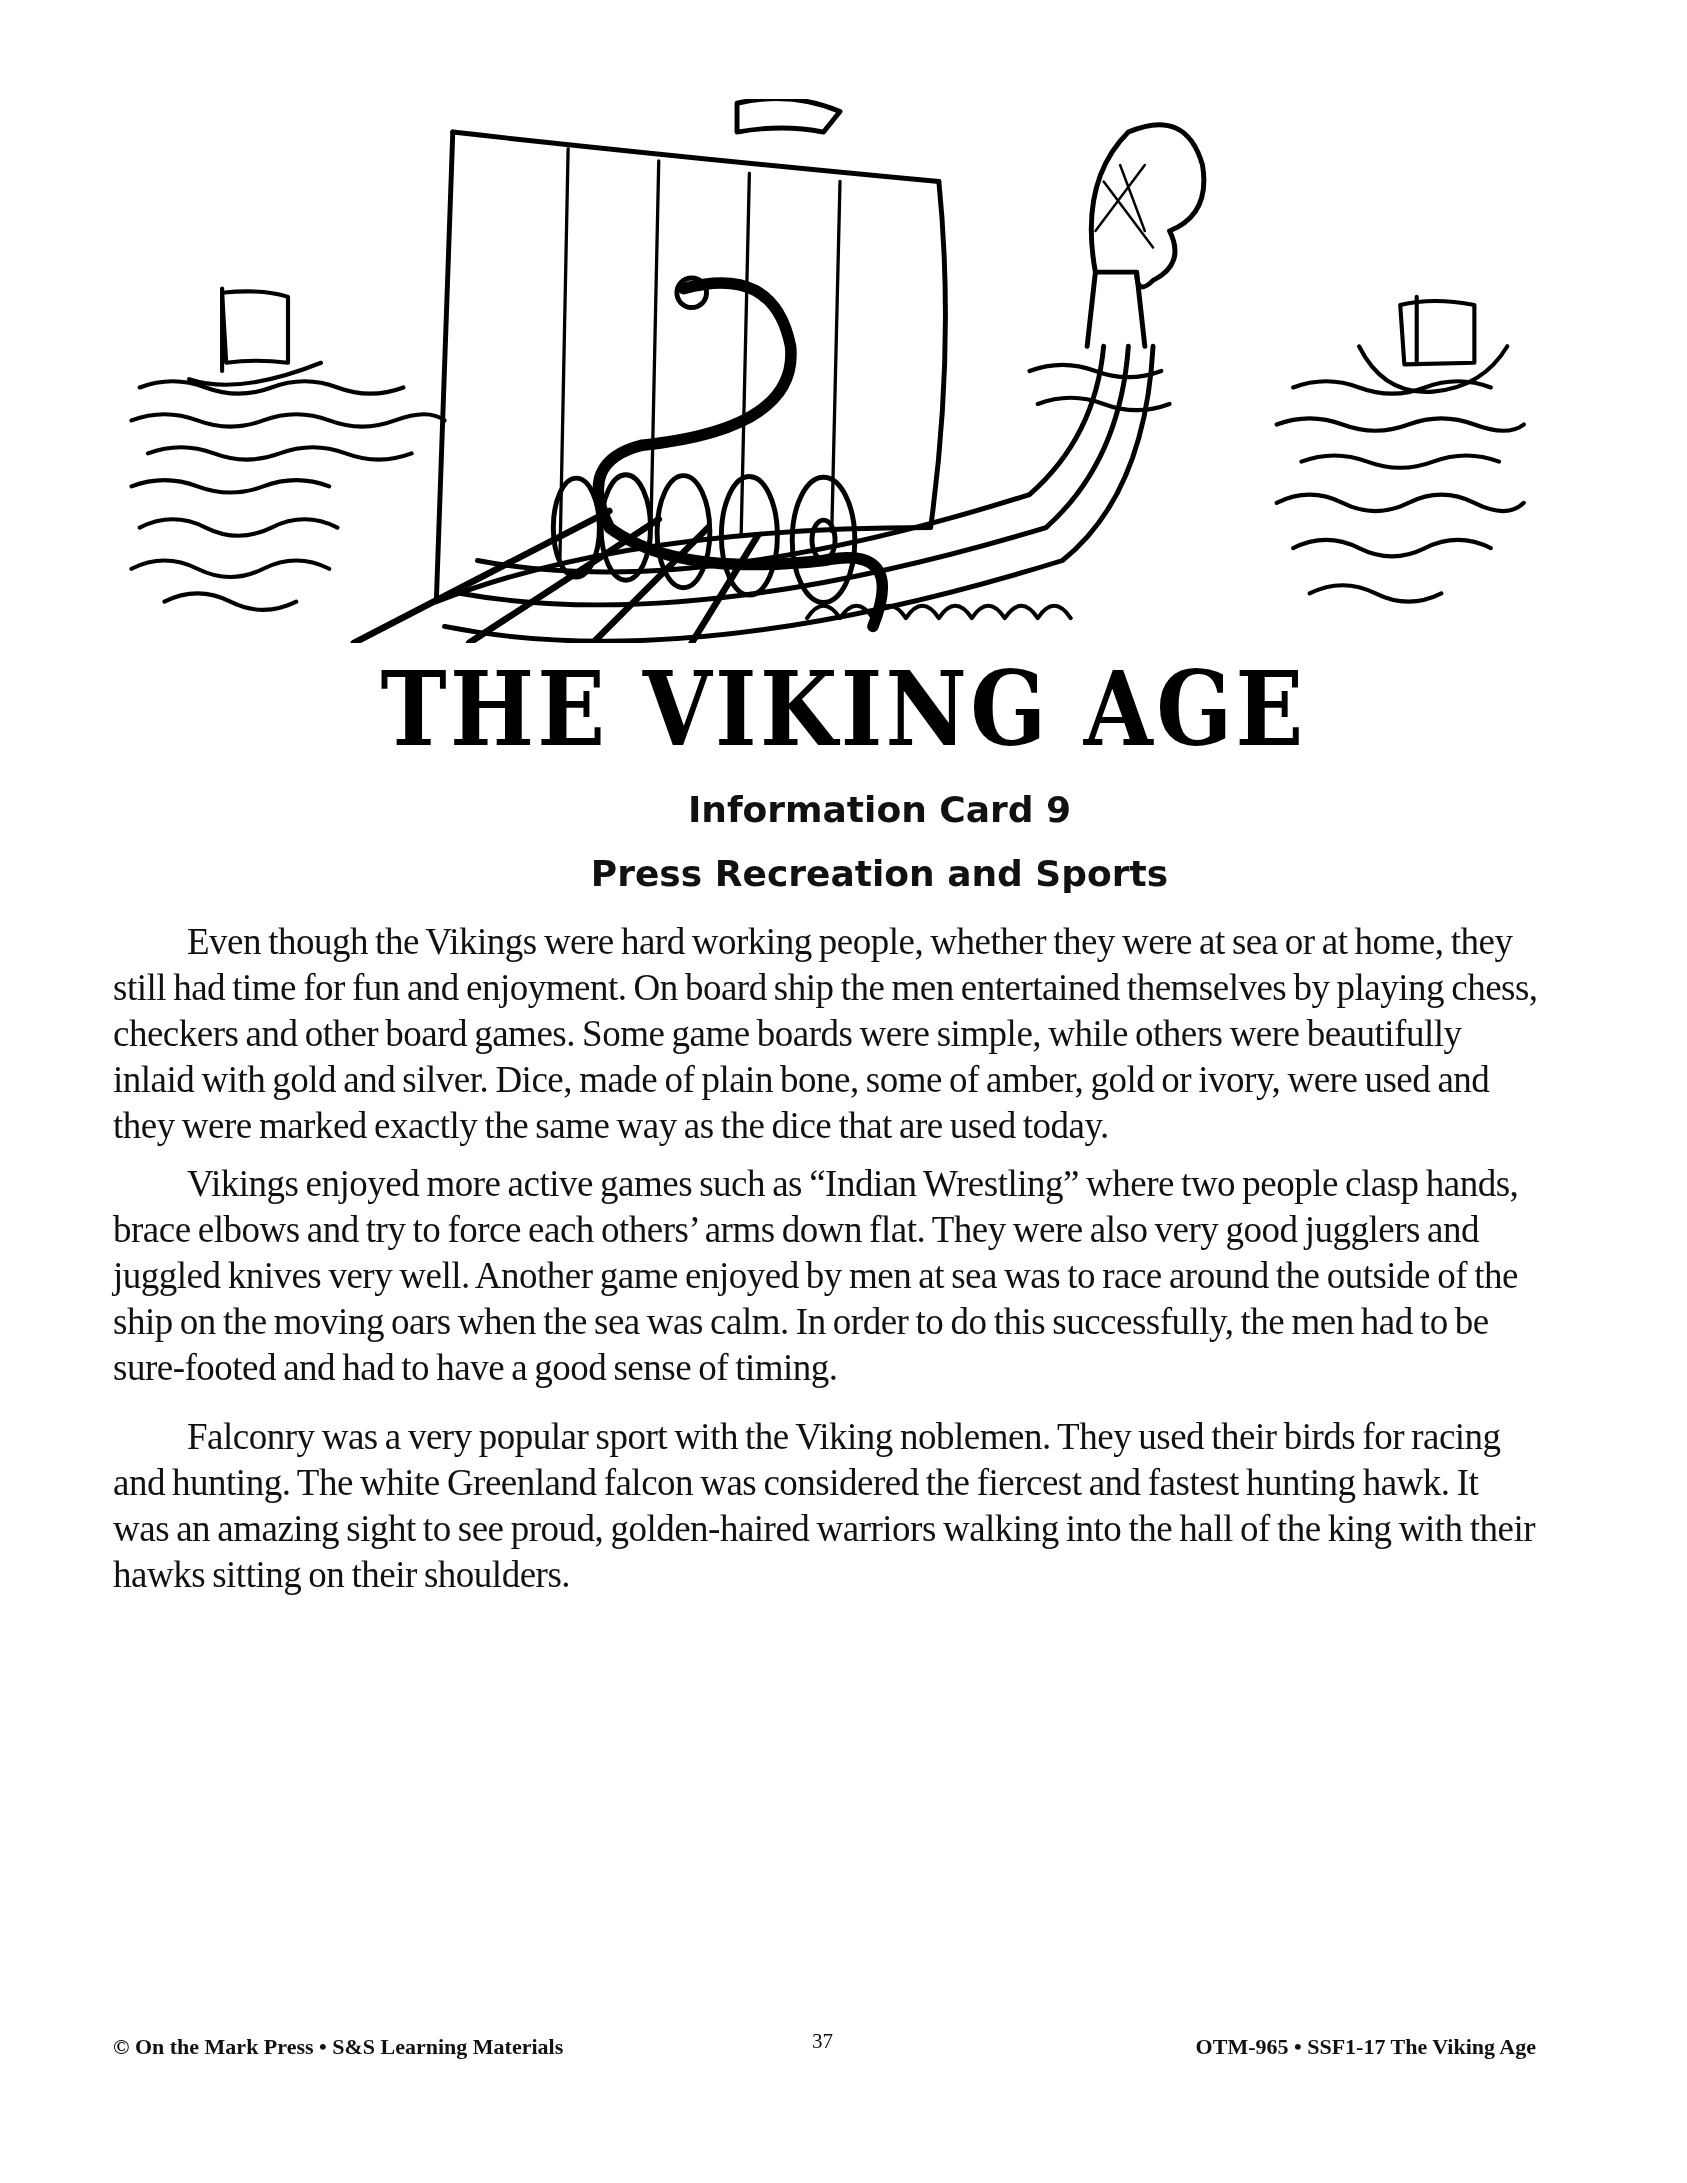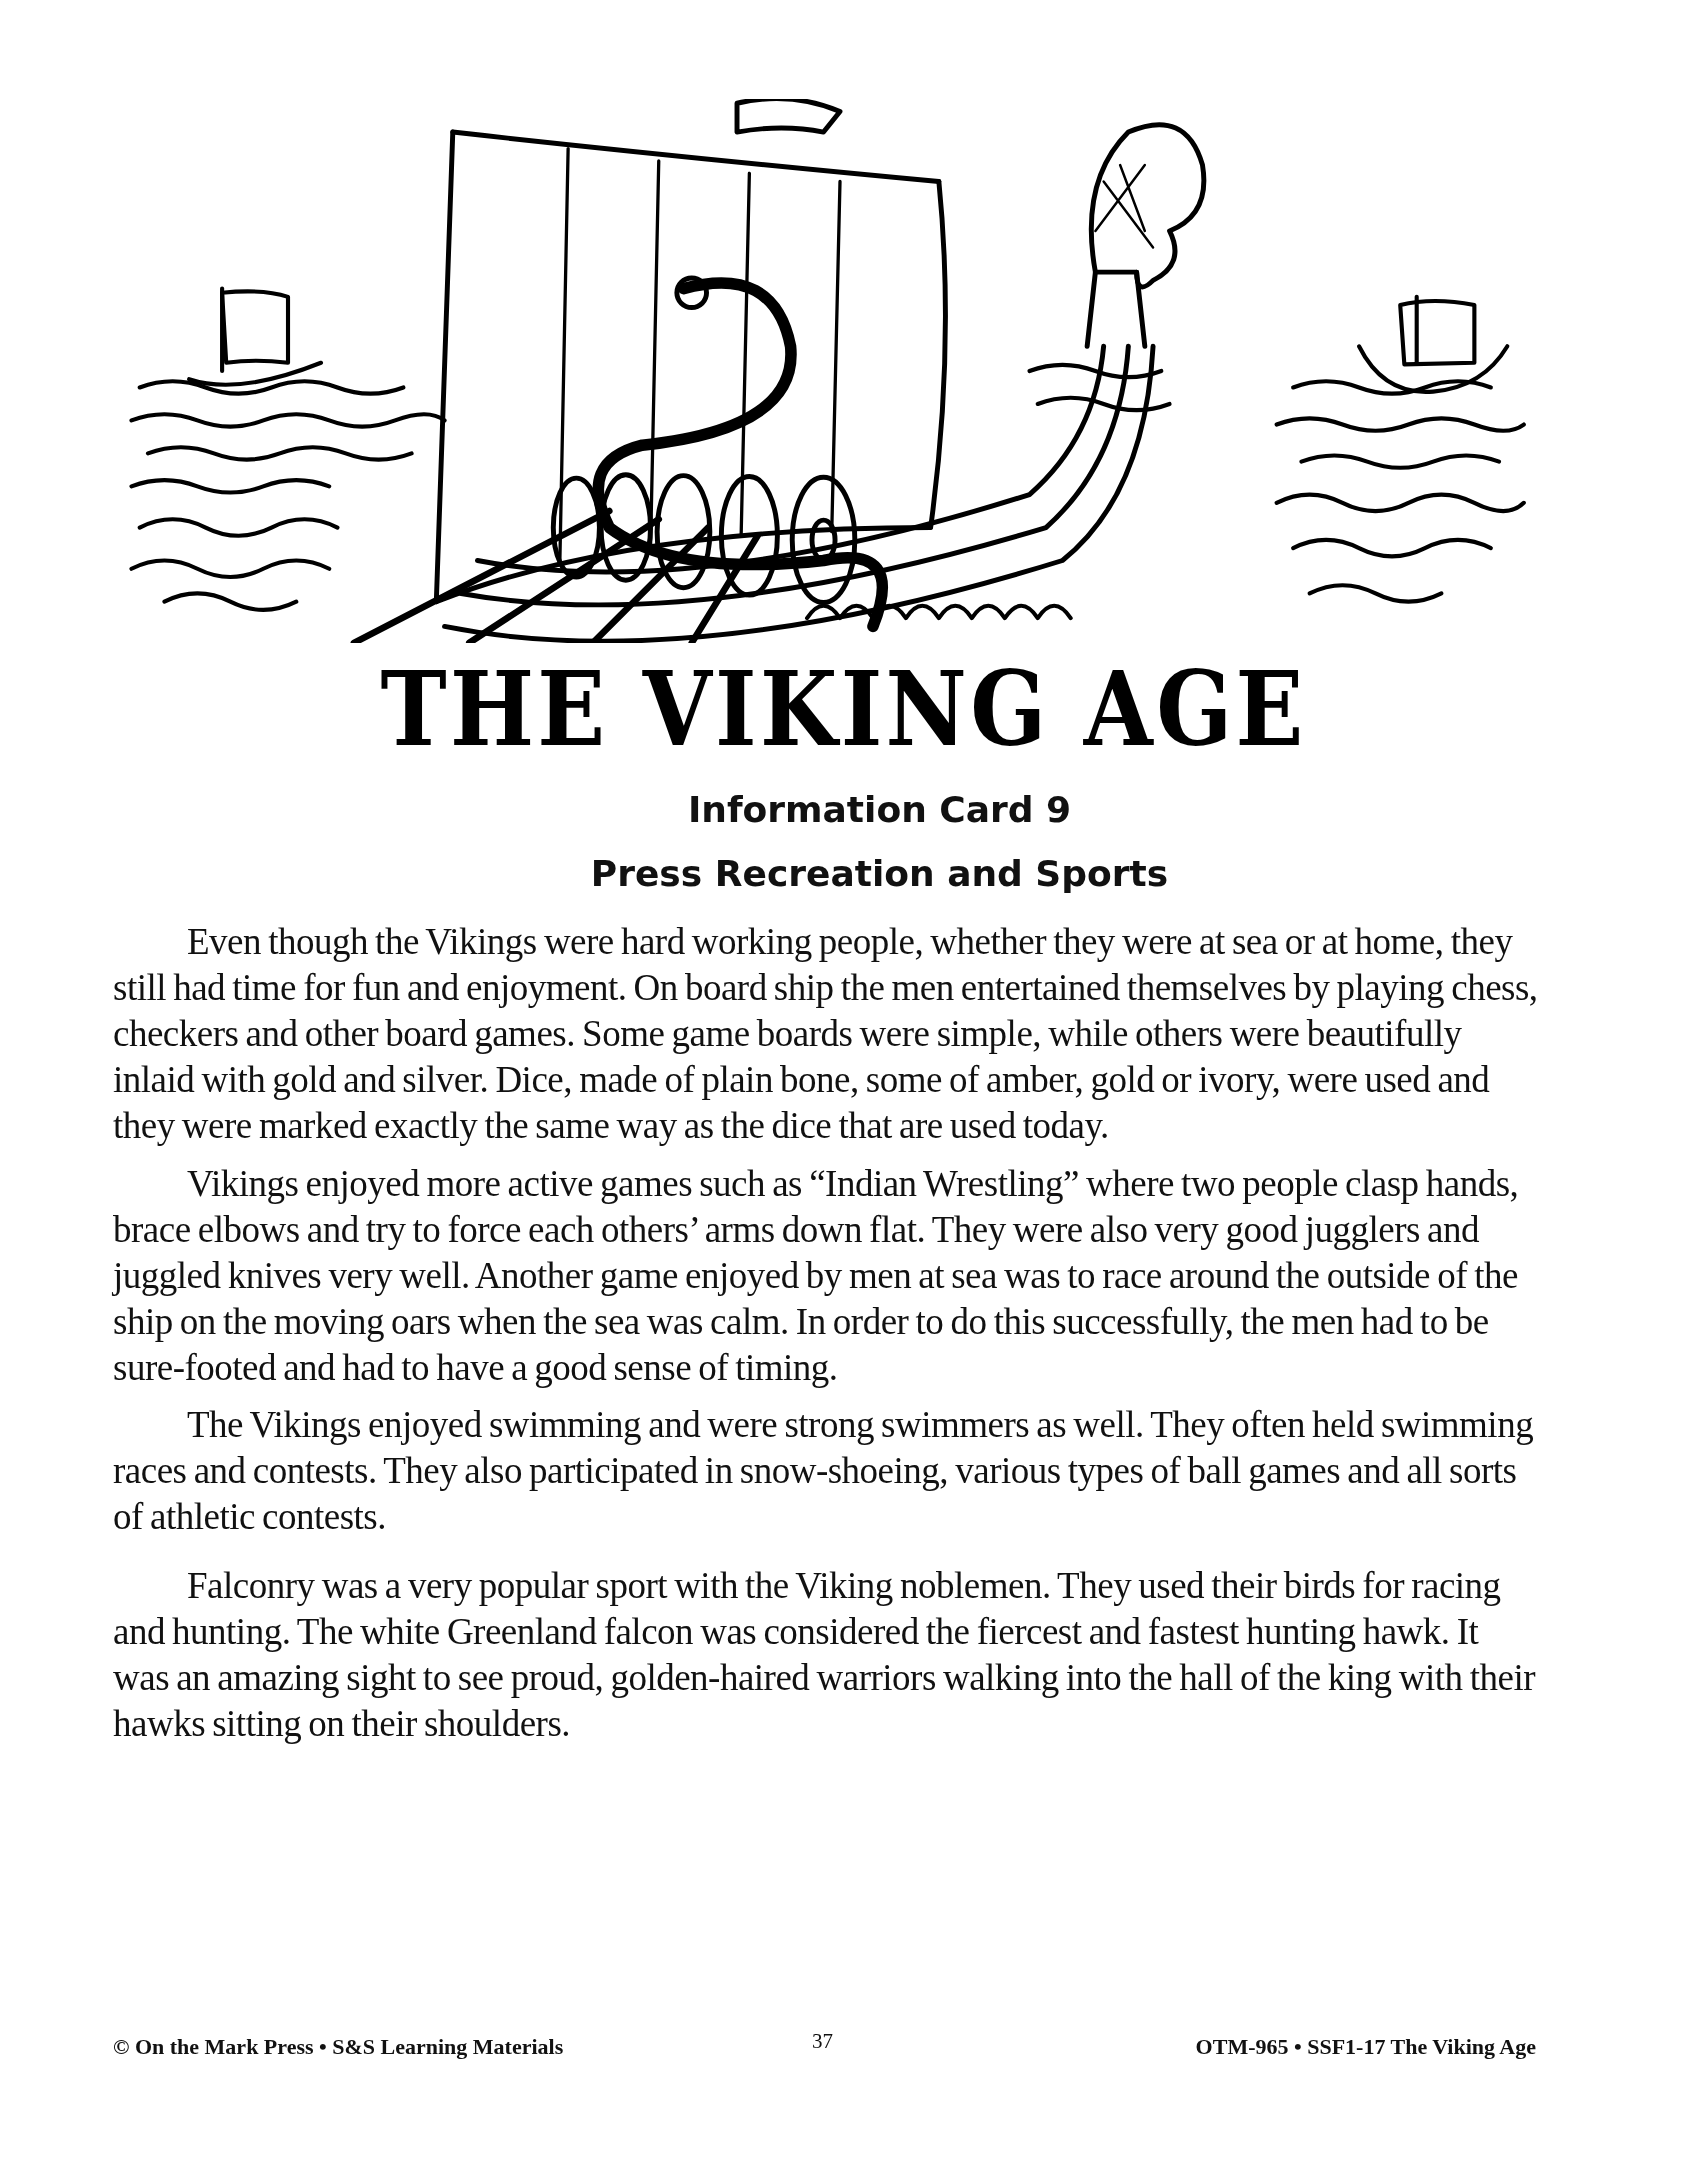--- a/index.html
+++ b/index.html
@@ -105,21 +105,20 @@
   </svg>
 </div>
 
 <div class="title">THE VIKING AGE</div>
 <div class="subtitle sub1">Information Card 9</div>
 <div class="subtitle sub2">Press Recreation and Sports</div>
 
 <div class="body-text">
   <p class="para">Even though the Vikings were hard working people, whether they were at sea or at home, they still had time for fun and enjoyment. On board ship the men entertained themselves by playing chess, checkers and other board games. Some game boards were simple, while others were beautifully inlaid with gold and silver. Dice, made of plain bone, some of amber, gold or ivory, were used and they were marked exactly the same way as the dice that are used today.</p>
   <p class="para">Vikings enjoyed more active games such as “Indian Wrestling” where two people clasp hands, brace elbows and try to force each others’ arms down flat. They were also very good jugglers and juggled knives very well. Another game enjoyed by men at sea was to race around the outside of the ship on the moving oars when the sea was calm. In order to do this successfully, the men had to be sure-footed and had to have a good sense of timing.</p>
-  <p class="para">The Vikings enjoyed swimming and were strong swimmers as well. They often held swimming races and contests. They also participated in snow-shoeing, various types of ball games and all sorts of athletic contests.</p>
   <p class="para gap">Falconry was a very popular sport with the Viking noblemen. They used their birds for racing and hunting. The white Greenland falcon was considered the fiercest and fastest hunting hawk. It was an amazing sight to see proud, golden-haired warriors walking into the hall of the king with their hawks sitting on their shoulders.</p>
 </div>
 
 <div class="footer">
   <span class="footer-left">© On the Mark Press • S&amp;S Learning Materials</span>
   <span class="footer-center">37</span>
   <span class="footer-right">OTM-965 • SSF1-17 The Viking Age</span>
 </div>
 
 

